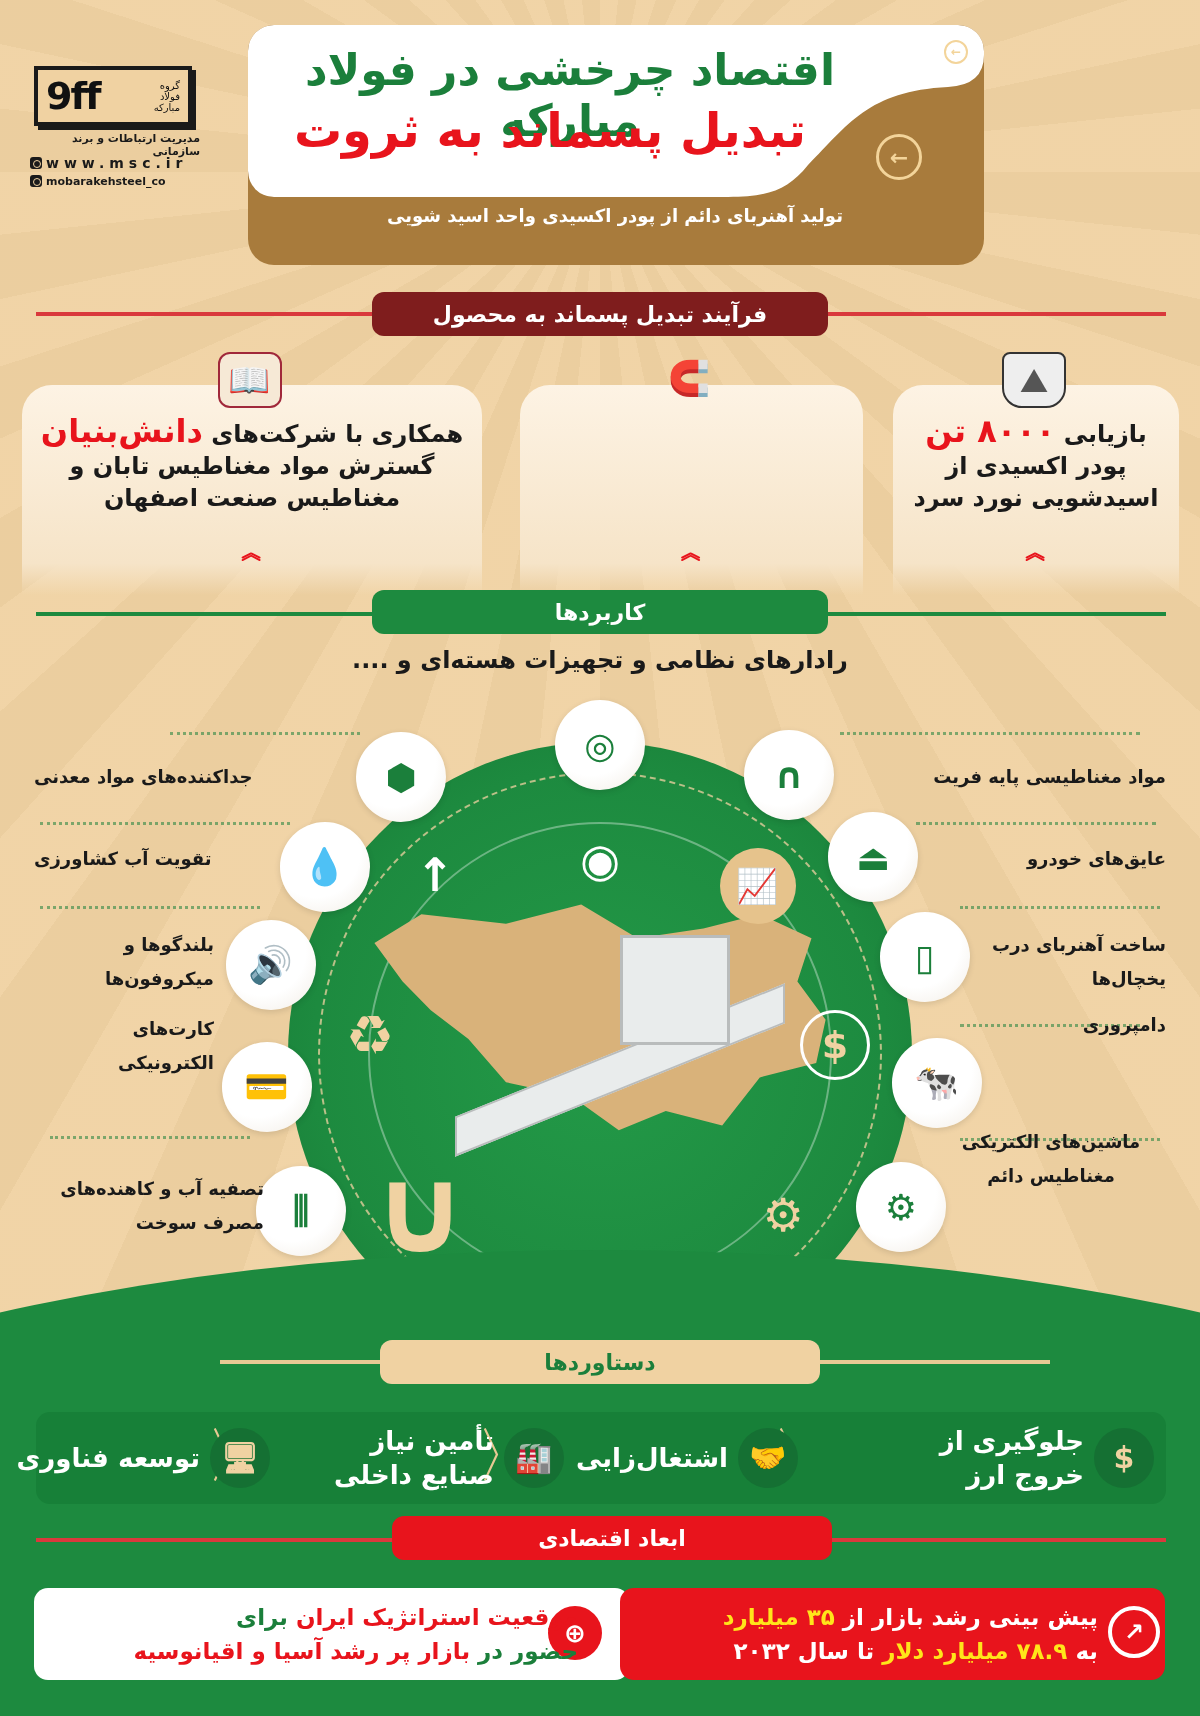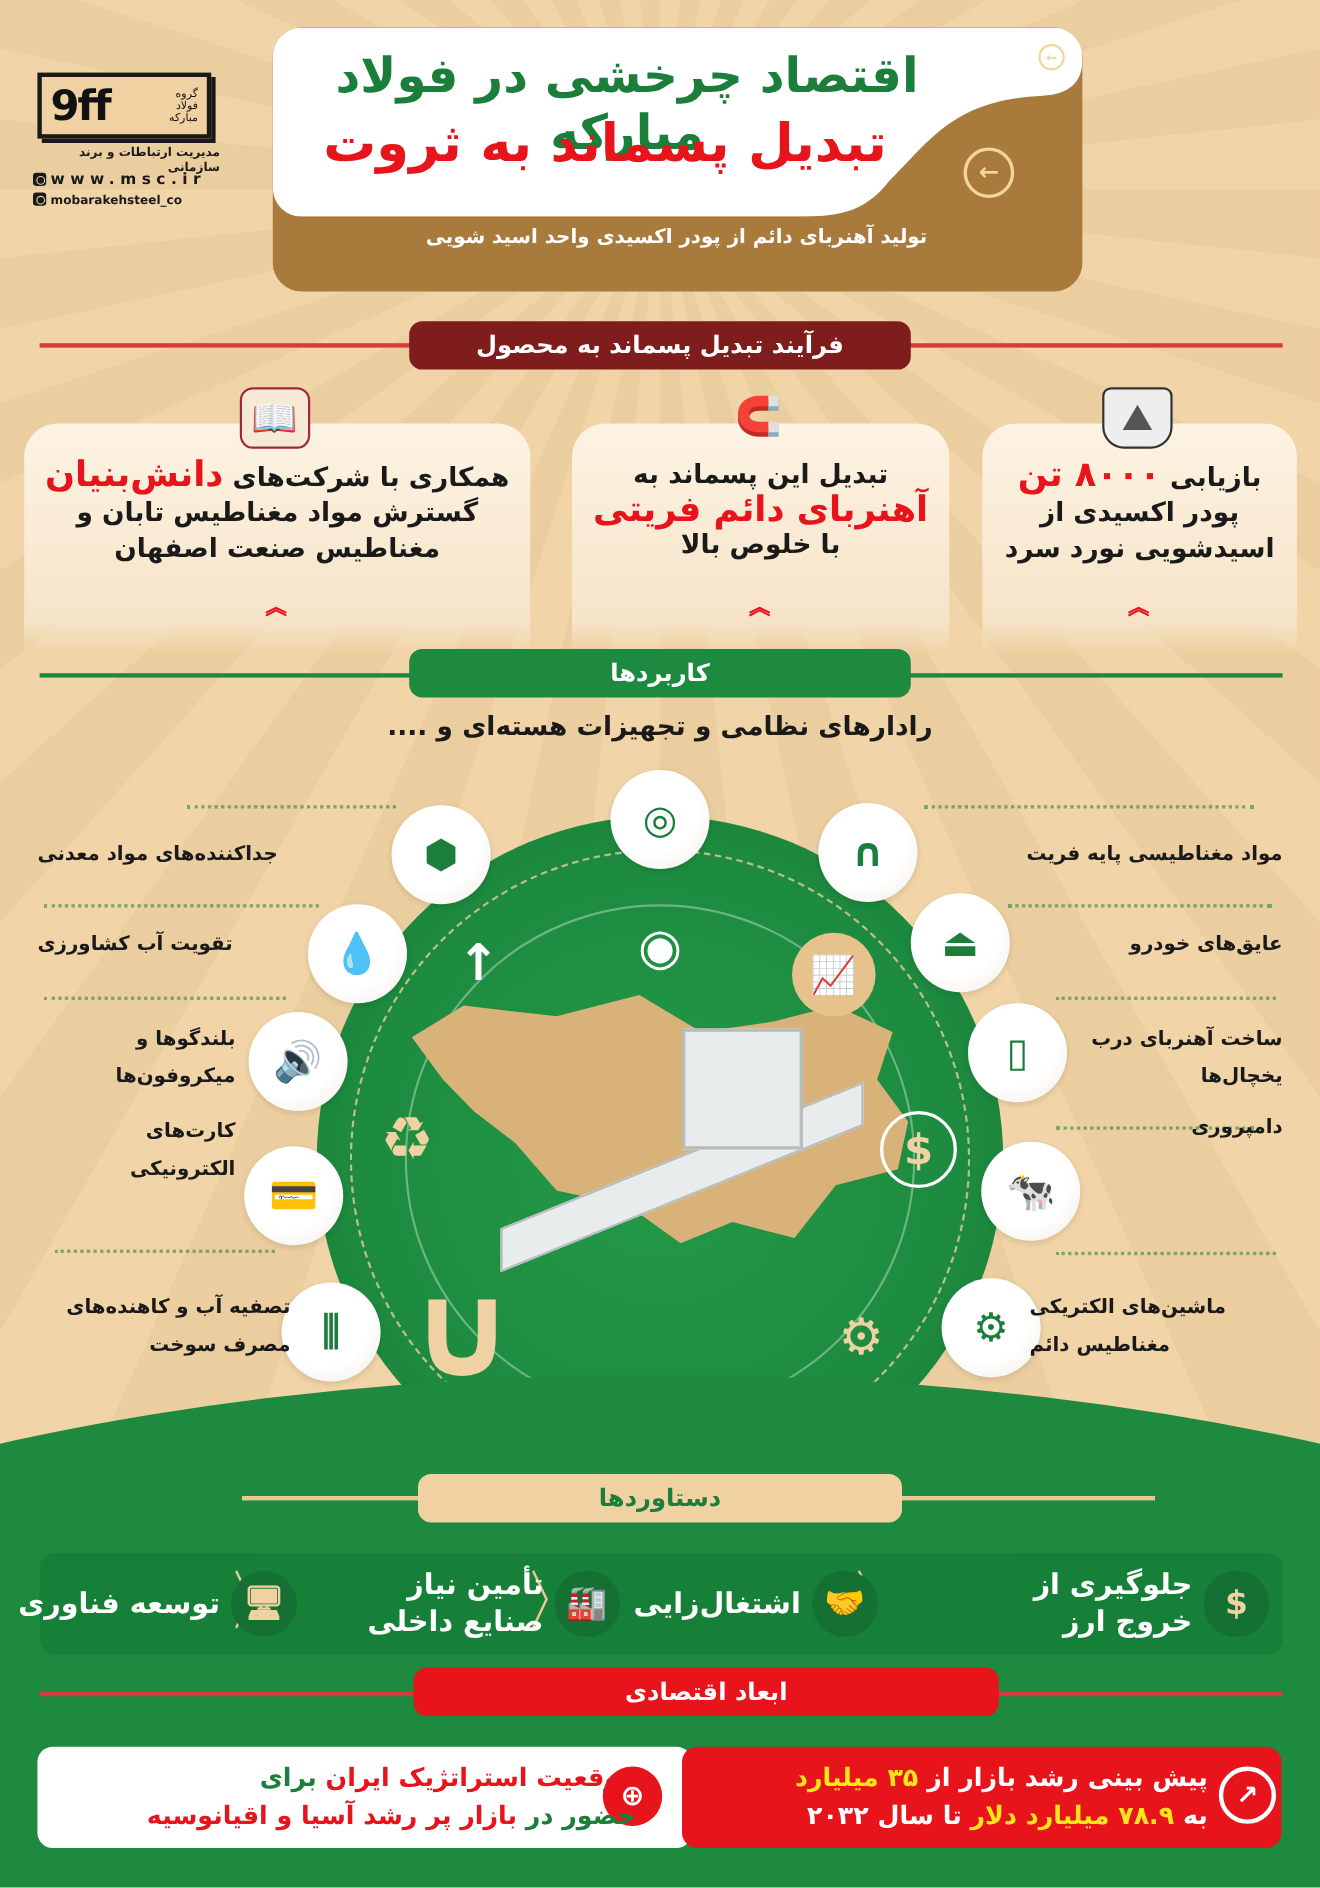--- a/index.html
+++ b/index.html
@@ -168,25 +168,20 @@
   <div class="txt">
     <div><span>بازیابی</span> <span class="red big">۸۰۰۰ تن</span></div>
     <div>پودر اکسیدی از</div>
     <div>اسیدشویی نورد سرد</div>
   </div>
   <div class="chev">︽</div>
 </div>
 <div class="pico" style="left:1002px;top:352px;background:#eee;border:2px solid #333;border-radius:8px 8px 20px 20px;color:#555;">⛰</div>
 
 <div class="pcard" style="left:520px;width:343px;">
-  <div class="txt">
-    <div>تبدیل این پسماند به</div>
-    <div class="red big">آهنربای دائم فریتی</div>
-    <div>با خلوص بالا</div>
-  </div>
   <div class="chev">︽</div>
 </div>
 <div class="pico" style="left:658px;top:350px;color:#d33;">🧲</div>
 
 <div class="pcard" style="left:22px;width:460px;">
   <div class="txt">
     <div><span>همکاری با شرکت‌های</span> <span class="red big">دانش‌بنیان</span></div>
     <div>گسترش مواد مغناطیس تابان و</div>
     <div>مغناطیس صنعت اصفهان</div>
   </div>
@@ -227,21 +222,21 @@
 <div class="dots" style="left:960px;top:906px;width:200px;"></div>
 <div class="bubble" style="left:880px;top:912px;">▯</div>
 <div class="app-label" style="right:34px;top:928px;width:200px;text-align:right;">ساخت آهنربای درب یخچال‌ها</div>
 
 <div class="dots" style="left:960px;top:1024px;width:180px;"></div>
 <div class="bubble" style="left:892px;top:1038px;">🐄</div>
 <div class="app-label" style="right:34px;top:1008px;">دامپروری</div>
 
 <div class="dots" style="left:960px;top:1138px;width:200px;"></div>
 <div class="bubble" style="left:856px;top:1162px;">⚙</div>
-<div class="app-label" style="right:34px;top:1172px;width:230px;text-align:left;">ماشین‌های الکتریکی مغناطیس دائم</div>
+<div class="app-label" style="right:34px;top:1125px;width:230px;text-align:center;">ماشین‌های الکتریکی مغناطیس دائم</div>
 
 <div class="dots" style="left:170px;top:732px;width:190px;"></div>
 <div class="bubble" style="left:356px;top:732px;">⬢</div>
 <div class="app-label" style="left:34px;top:760px;">جداکننده‌های مواد معدنی</div>
 
 <div class="dots" style="left:40px;top:822px;width:250px;"></div>
 <div class="bubble" style="left:280px;top:822px;">💧</div>
 <div class="app-label" style="left:34px;top:842px;">تقویت آب کشاورزی</div>
 
 <div class="dots" style="left:40px;top:906px;width:220px;"></div>
@@ -274,21 +269,21 @@
   <span class="ach-icon">🏭</span>
   <span style="width:170px;">تأمین نیاز صنایع داخلی</span>
 </div>
 <div class="ach-sep" style="left:252px;">〈</div>
 <div class="ach-item" style="right:930px;">
   <span class="ach-icon">🖥</span>
   <span>توسعه فناوری</span>
 </div>
 
 <div class="hline" style="left:36px;top:1538px;width:1130px;background:#d9393c;"></div>
-<div class="pill" style="left:376px;top:1516px;width:532px;background:#e8141c;color:#fff;">ابعاد اقتصادی</div>
+<div class="pill" style="left:392px;top:1516px;width:440px;background:#e8141c;color:#fff;">ابعاد اقتصادی</div>
 
 <div class="econ-white"></div>
 <div class="econ-red"></div>
 
 <div class="inner-icon" style="left:1108px;top:1606px;width:52px;height:52px;border-radius:50%;border:4px solid #fff;color:#fff;font-size:24px;">↗</div>
 <div class="econ-txt" style="right:102px;top:1600px;color:#fff;text-align:right;">
   <div><span>پیش بینی رشد بازار از</span> <span class="yellow">۳۵ میلیارد</span></div>
   <div><span>به</span> <span class="yellow">۷۸.۹ میلیارد دلار</span> <span>تا سال ۲۰۳۲</span></div>
 </div>
 

